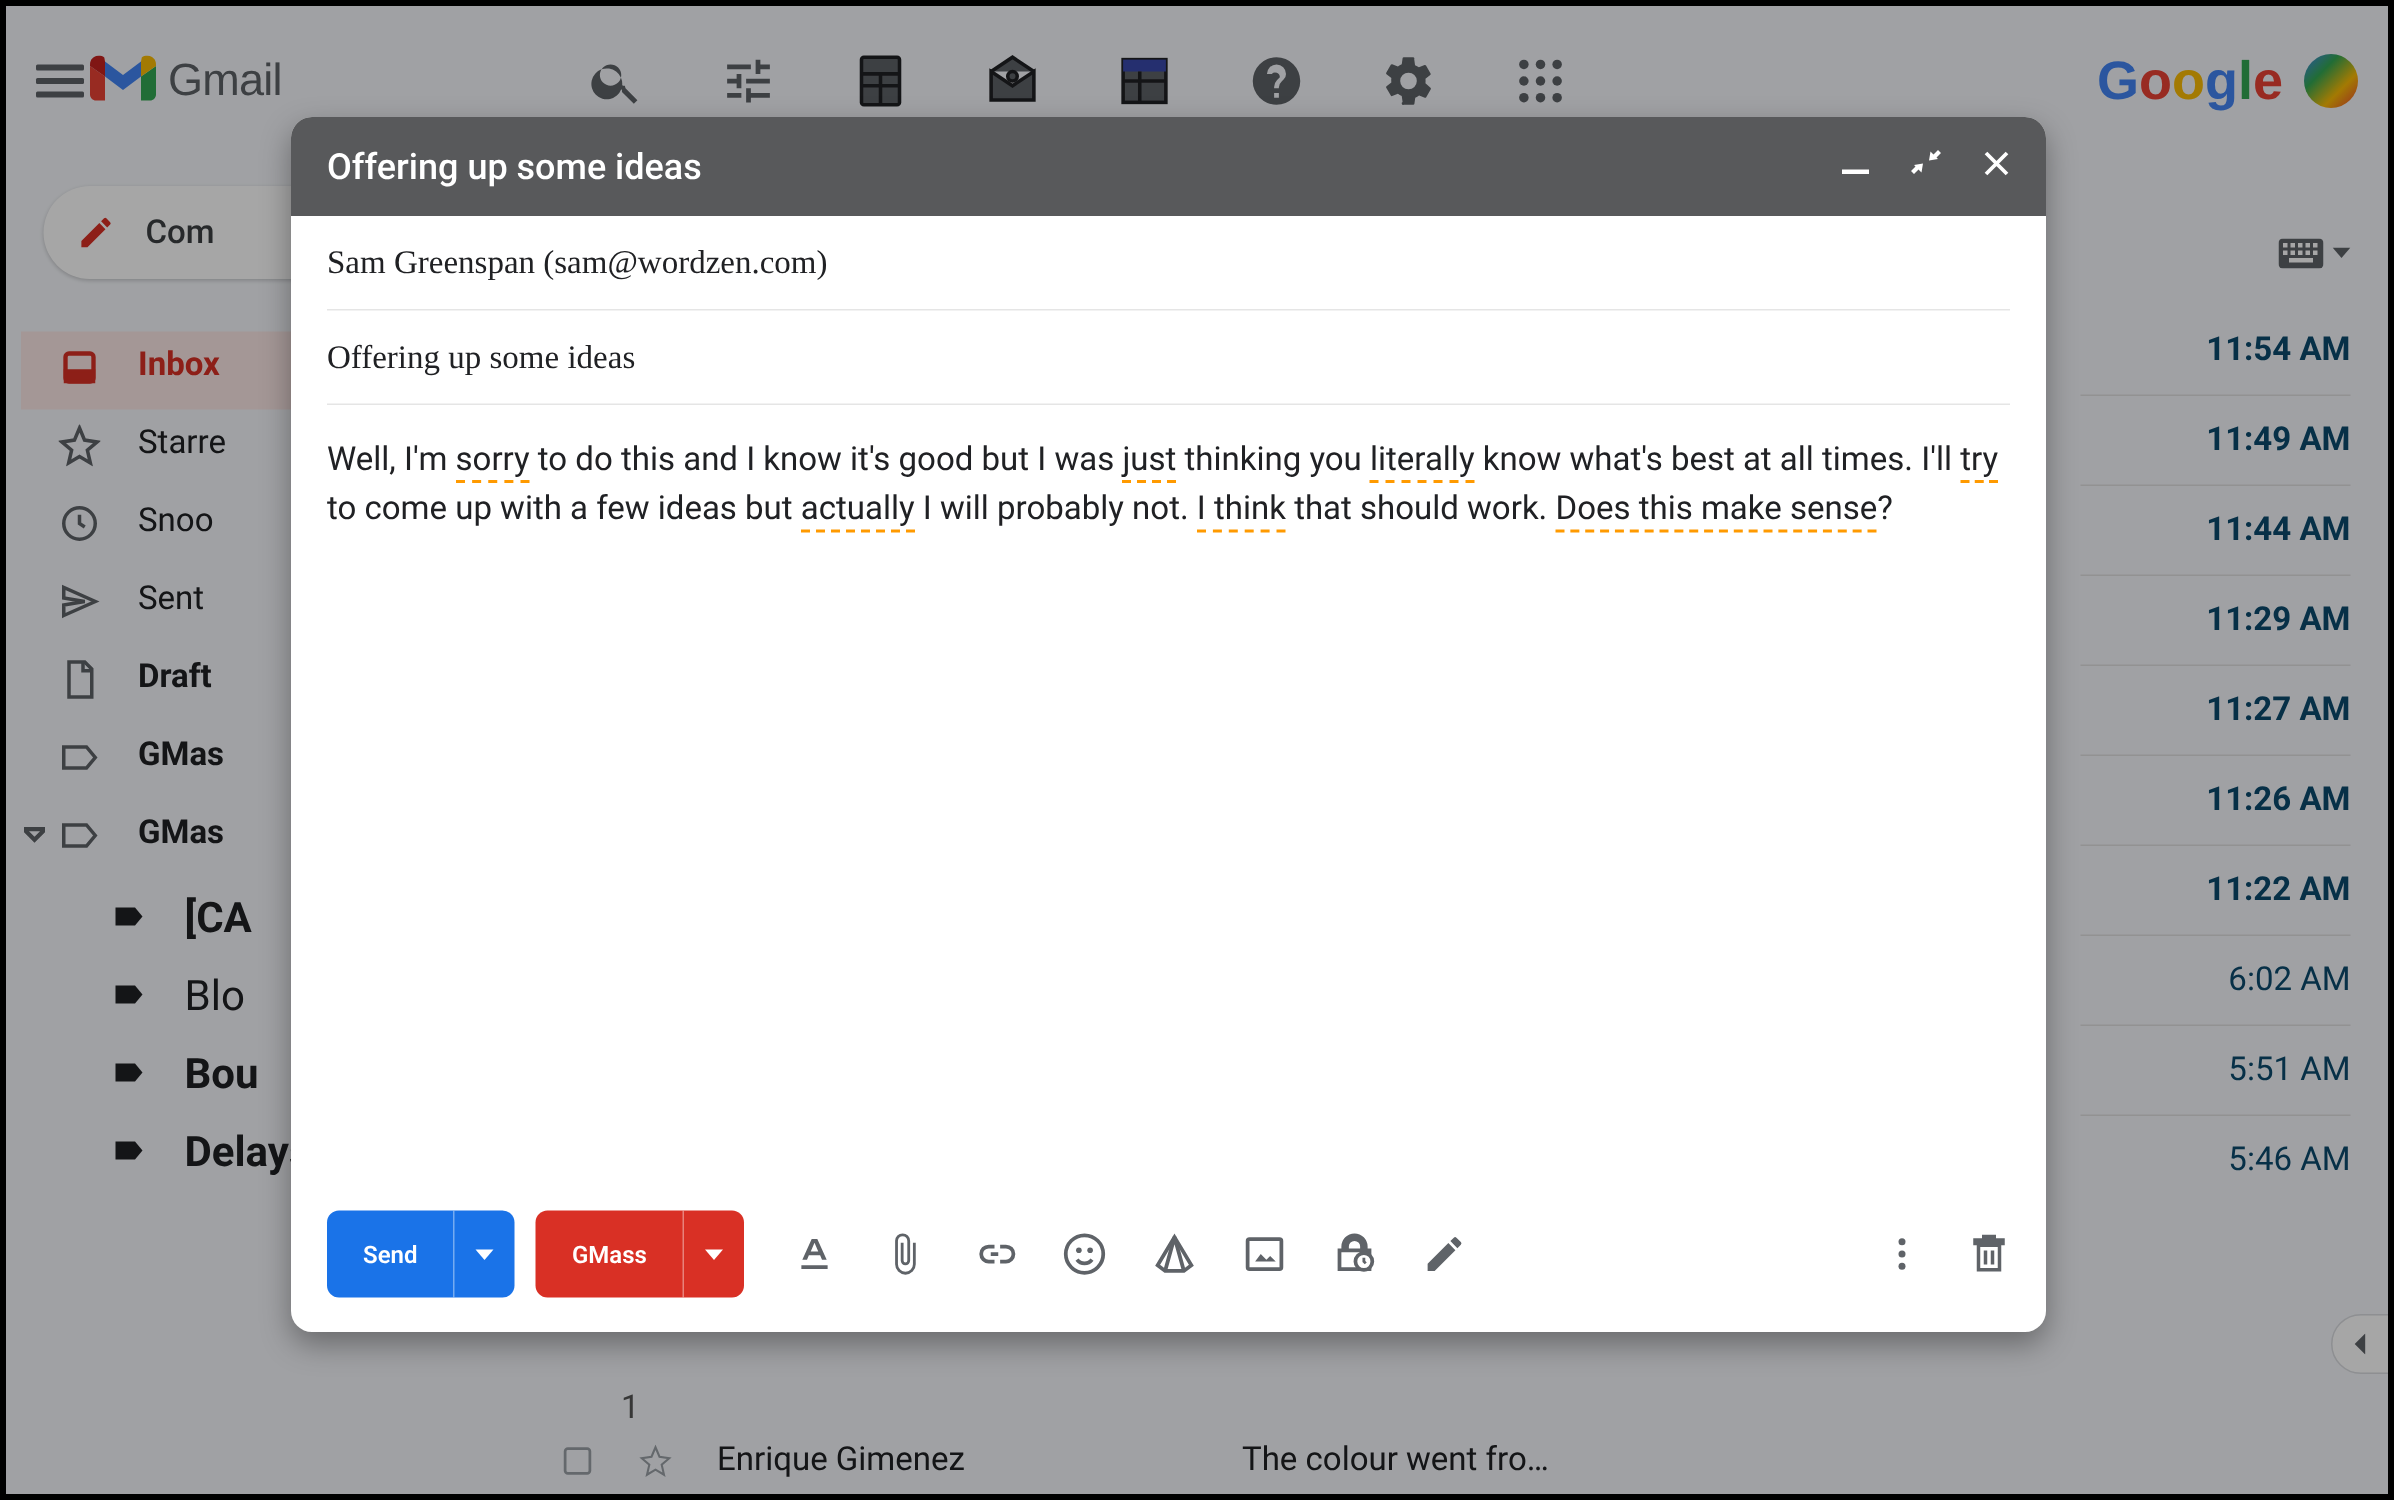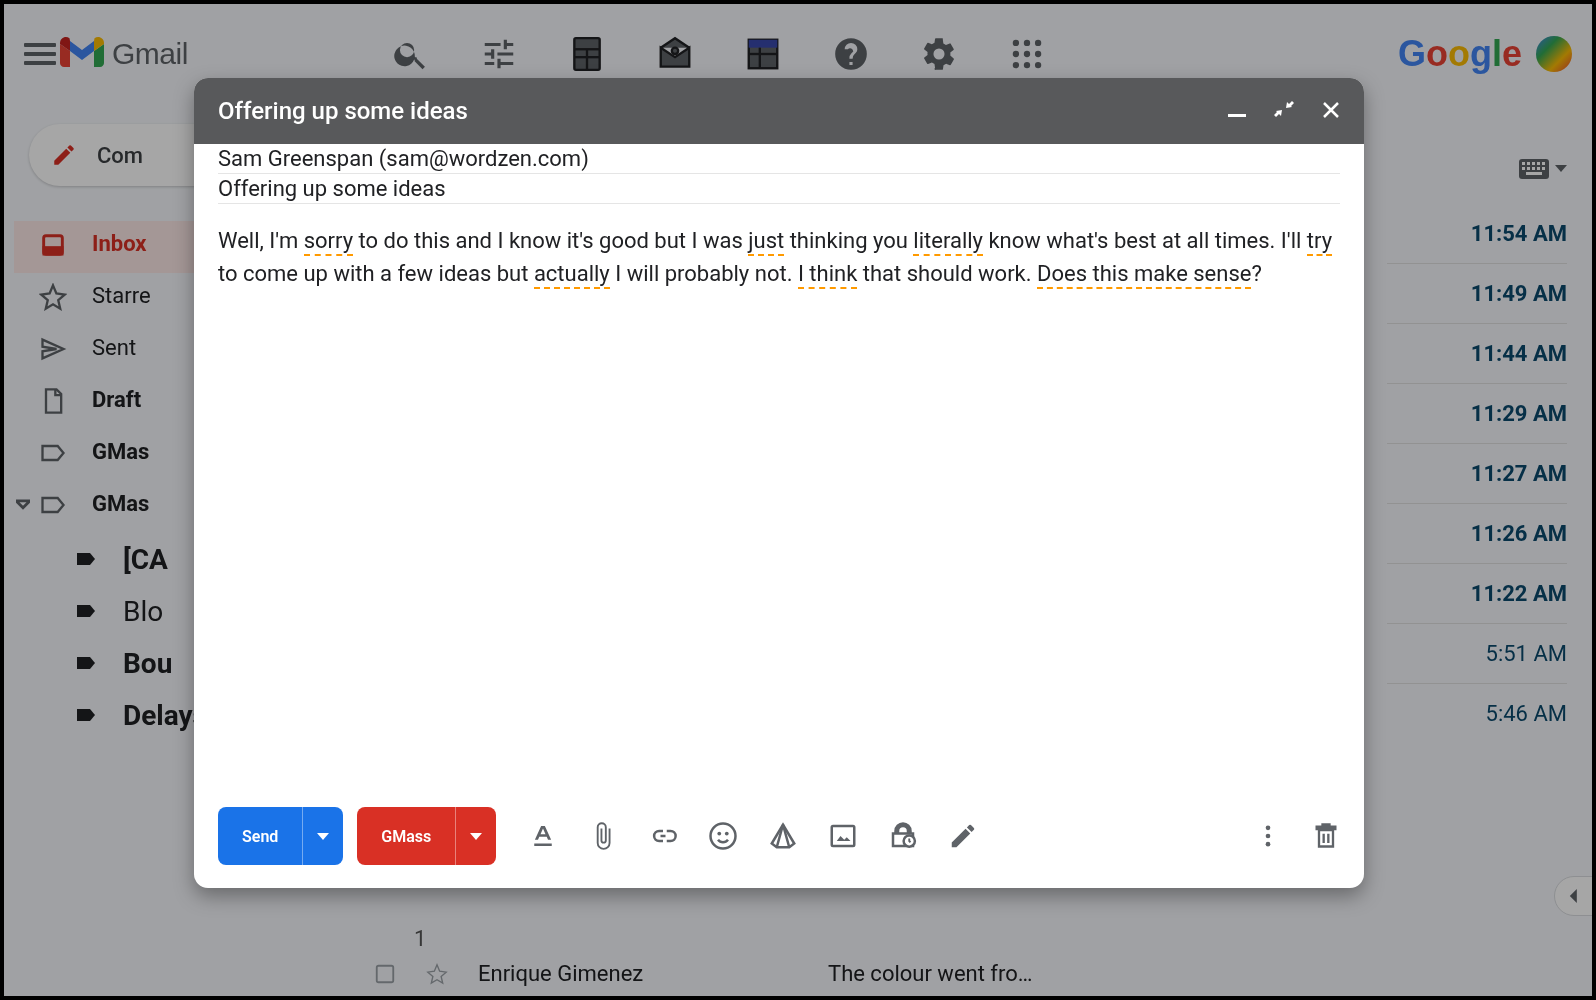--- a/index.html
+++ b/index.html
@@ -131,21 +131,21 @@
   display: flex;
   align-items: center;
   padding: 0 24px;
   font-size: 24px;
   font-weight: 500;
 }
 .dlg-header .title { flex: 1; }
 .dlg-header .win-controls { display: flex; gap: 28px; align-items: center; }
 .dlg-header .win-controls span { cursor: pointer; font-size: 22px; }
 .dlg-body { padding: 0 24px; flex: 1; display: flex; flex-direction: column; }
-.field-line { padding: 2px 0; border-bottom: 1px solid #e5e5e5; font-size: 22px; color: #202124; }
+.field-line { padding: 18px 0; border-bottom: 1px solid #e5e5e5; font-size: 22px; color: #202124; font-family: Liberation Serif, serif; }
 .editor {
   padding: 20px 0;
   font-size: 22px;
   line-height: 1.5;
   color: #202124;
   flex: 1;
 }
 .editor .sp {
   border-bottom: 2px dashed #ff9a00;
   padding-bottom: 1px;
@@ -252,20 +252,27 @@
     <span>Inbox</span>
   </div>
   <div class="nav-item">
     <svg viewBox="0 0 24 24">
         <path d="M12 2l2.9 6.9L22 10l-5.5 4.7L18.2 22 12 18.3 5.8 22l1.7-7.3L2 10l7.1-1.1z"></path>
       </svg>
     <span>Starre</span>
   </div>
   <div class="nav-item">
     <svg viewBox="0 0 24 24">
+        <circle cx="12" cy="12" r="9"></circle>
+        <path d="M12 7v5l3 2"></path>
+      </svg>
+    <span>Snoo</span>
+  </div>
+  <div class="nav-item">
+    <svg viewBox="0 0 24 24">
         <path d="M3 20l18-8L3 4v6l12 2-12 2z"></path>
       </svg>
     <span>Sent</span>
   </div>
   <div class="nav-item bold">
     <svg viewBox="0 0 24 24">
         <path d="M6 2h9l4 4v16H6z"></path>
         <path d="M14 2v5h5"></path>
       </svg>
     <span>Draft</span>
@@ -332,20 +339,21 @@
         <path fill="#5f6368" d="M0 0l6 7 6-7z"></path>
       </svg>
   </div>
   <div class="timestamp">11:54 AM</div>
   <div class="timestamp">11:49 AM</div>
   <div class="timestamp">11:44 AM</div>
   <div class="timestamp">11:29 AM</div>
   <div class="timestamp">11:27 AM</div>
   <div class="timestamp">11:26 AM</div>
   <div class="timestamp">11:22 AM</div>
+  <div class="timestamp light">6:02 AM</div>
   <div class="timestamp light">5:51 AM</div>
   <div class="timestamp light" style="border:none">5:46 AM</div>
 </div>
 
 <div class="bottom-row">
   <svg width="22" height="22" viewBox="0 0 24 24">
       <rect x="3" y="3" width="18" height="18" fill="none" stroke="#9aa0a6" stroke-width="2" rx="2"></rect>
     </svg>
   <svg width="22" height="22" viewBox="0 0 24 24">
       <path fill="none" stroke="#9aa0a6" stroke-width="1.5" d="M12 2l2.9 6.9L22 10l-5.5 4.7L18.2 22 12 18.3 5.8 22l1.7-7.3L2 10l7.1-1.1z"></path>

